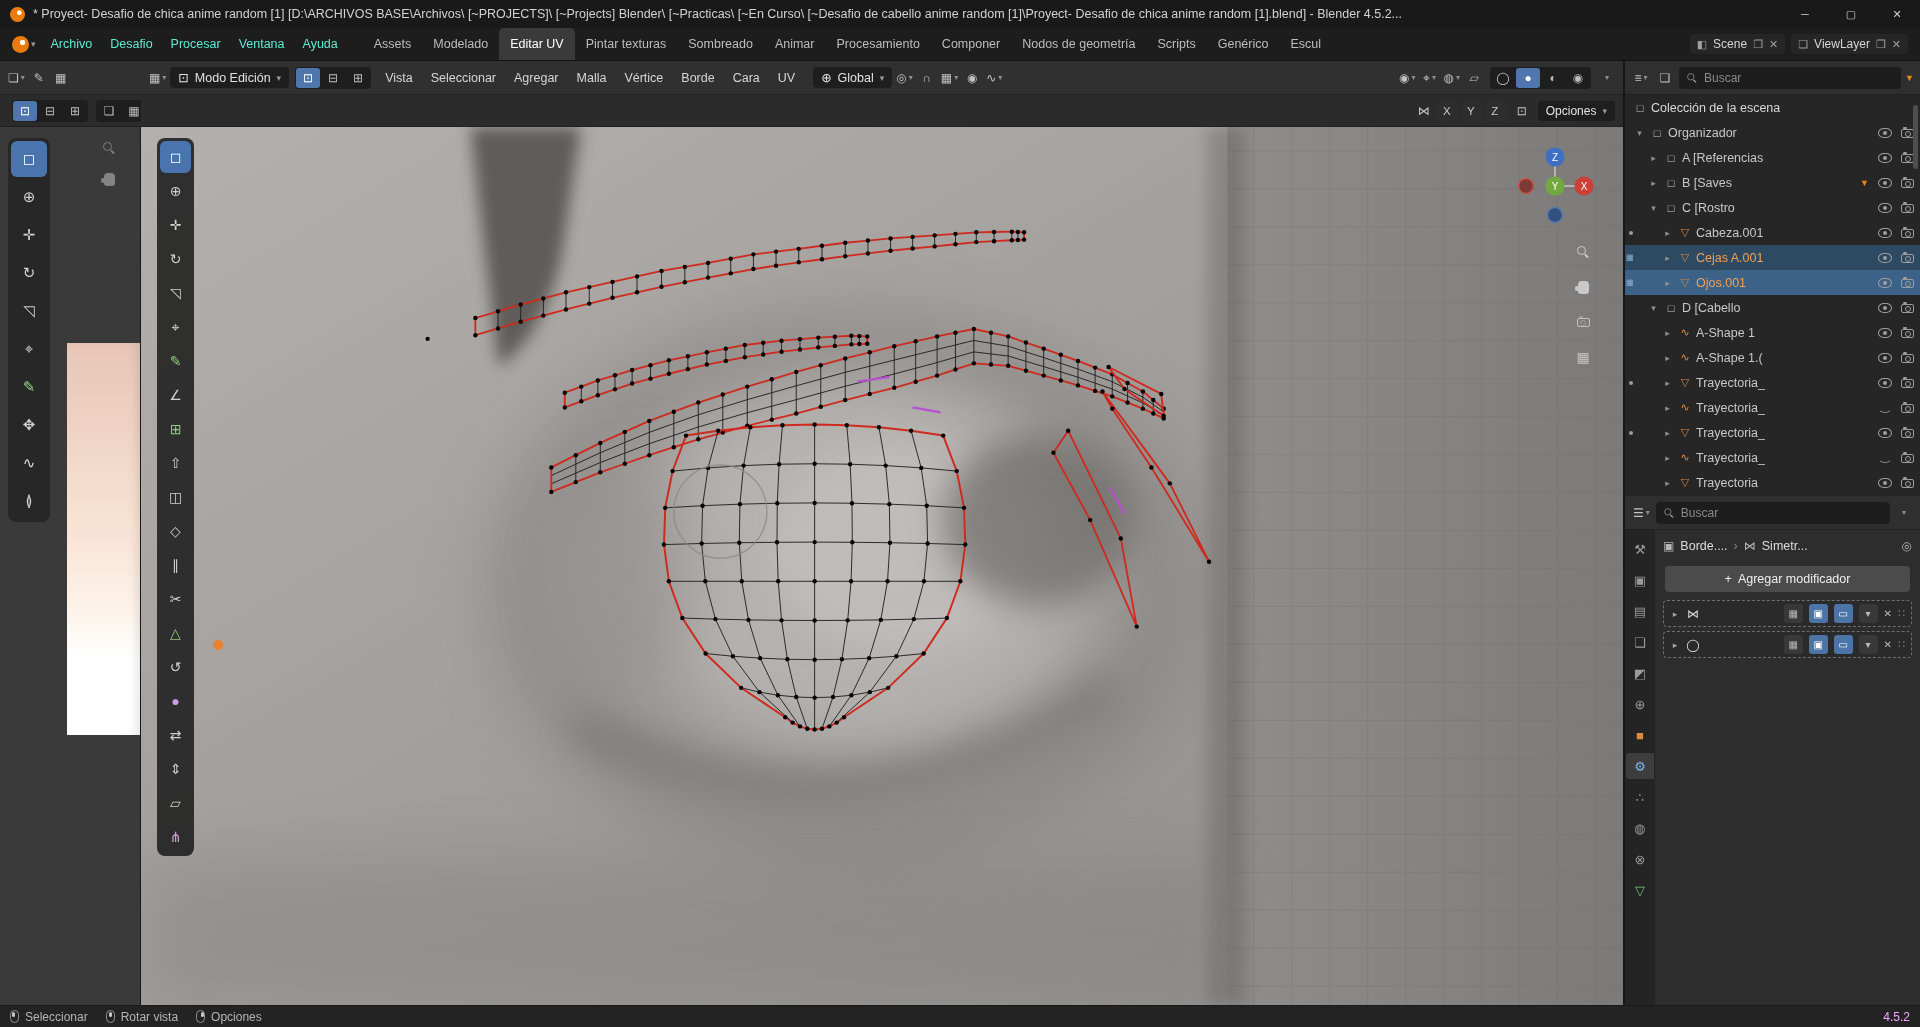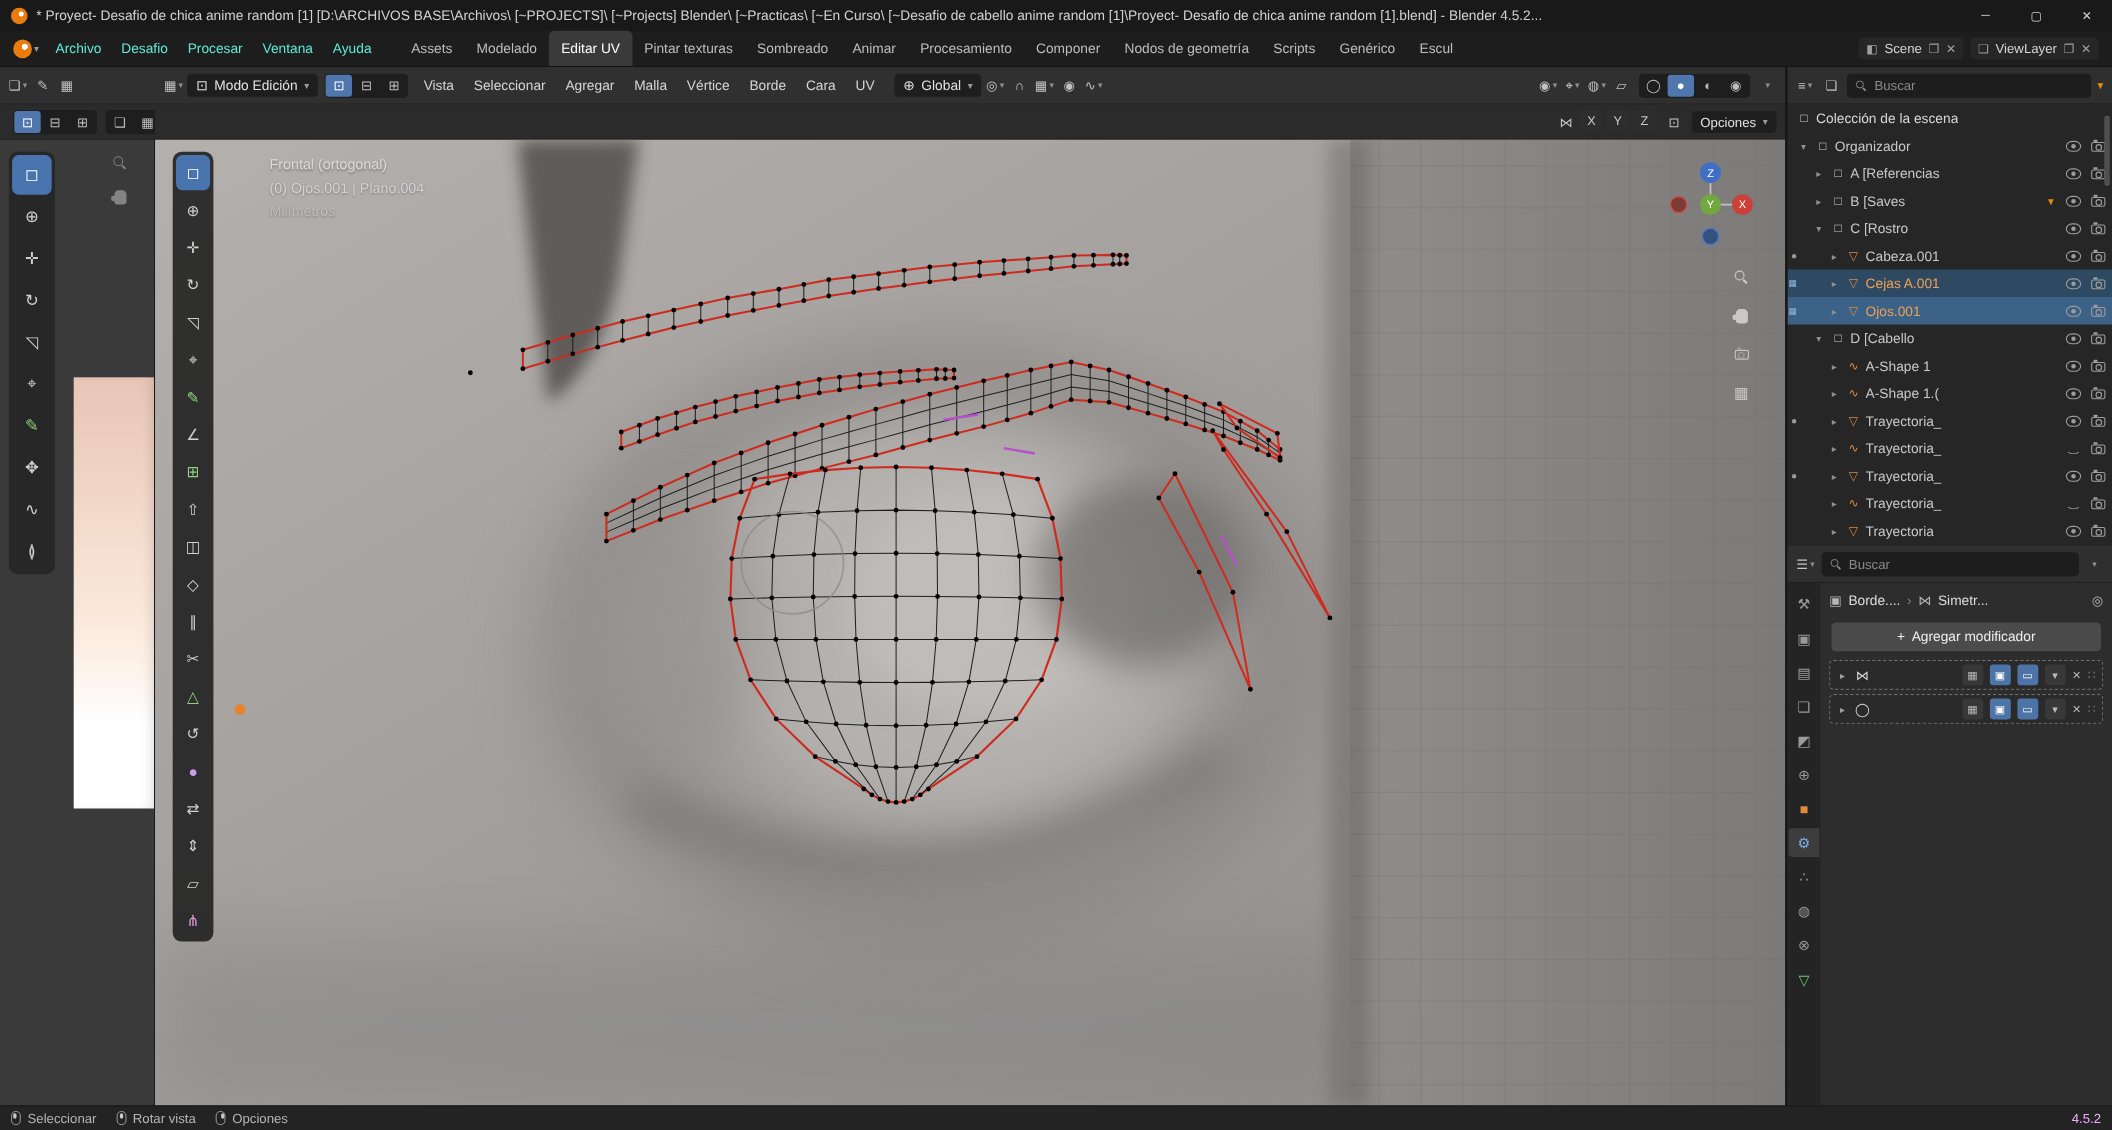--- a/index.html
+++ b/index.html
@@ -729,25 +729,20 @@
         <circle cx="665" cy="596" r="1.8" fill="#050505"></circle>
         <circle cx="671" cy="595.375" r="1.8" fill="#050505"></circle>
         <circle cx="677" cy="593.5" r="1.8" fill="#050505"></circle>
         <circle cx="683" cy="590.375" r="1.8" fill="#050505"></circle>
         <circle cx="689" cy="586" r="1.8" fill="#050505"></circle>
         <circle cx="349" cy="277" r="1.8" fill="#050505"></circle>
         <circle cx="178" cy="527" r="4" fill="#e8822c"></circle>
         <circle cx="588" cy="418" r="38" fill="none" stroke="#8b8987" stroke-width="1.2" opacity="0.75"></circle>
       </svg>
 
-    <div class="overlaytxt">
-      <div class="l1">Frontal (ortogonal)</div>
-      <div class="l2">(0) Ojos.001 | Plano.004</div>
-      <div class="l3">Milímetros</div>
-    </div>
 
     <div class="vtools">
       <button class="vtool active">
           <span>◻</span>
         </button>
       <button class="vtool">
           <span>⊕</span>
         </button>
       <button class="vtool">
           <span>✛</span>

